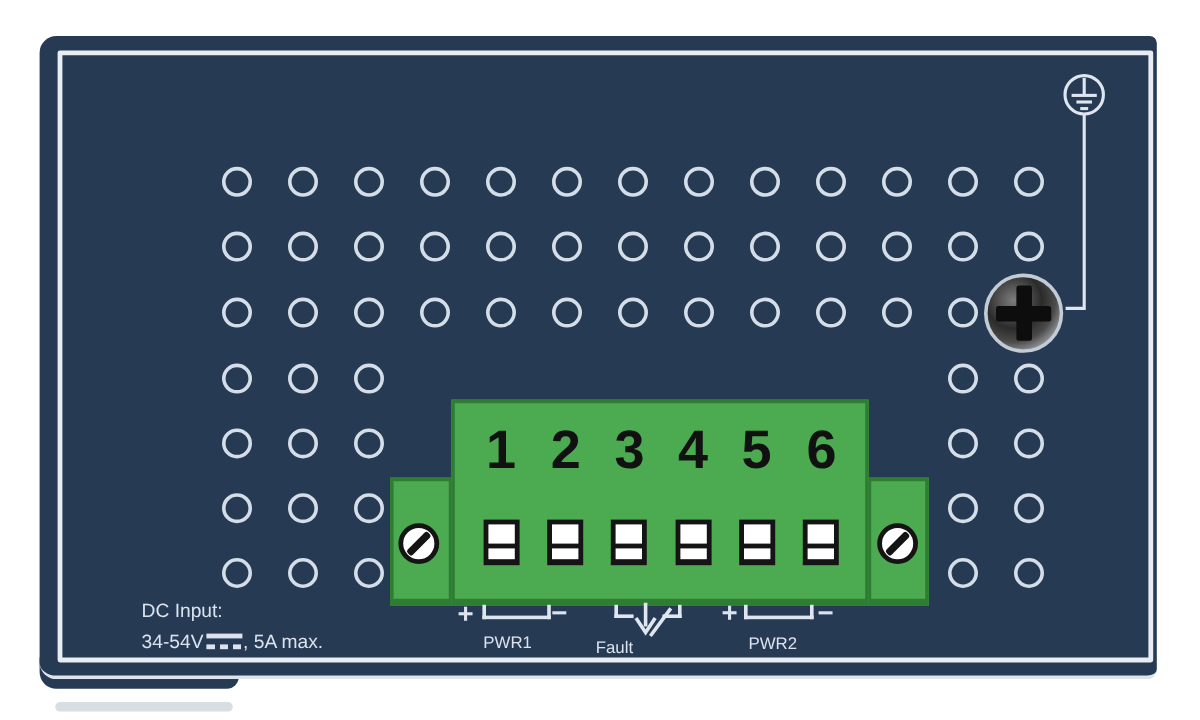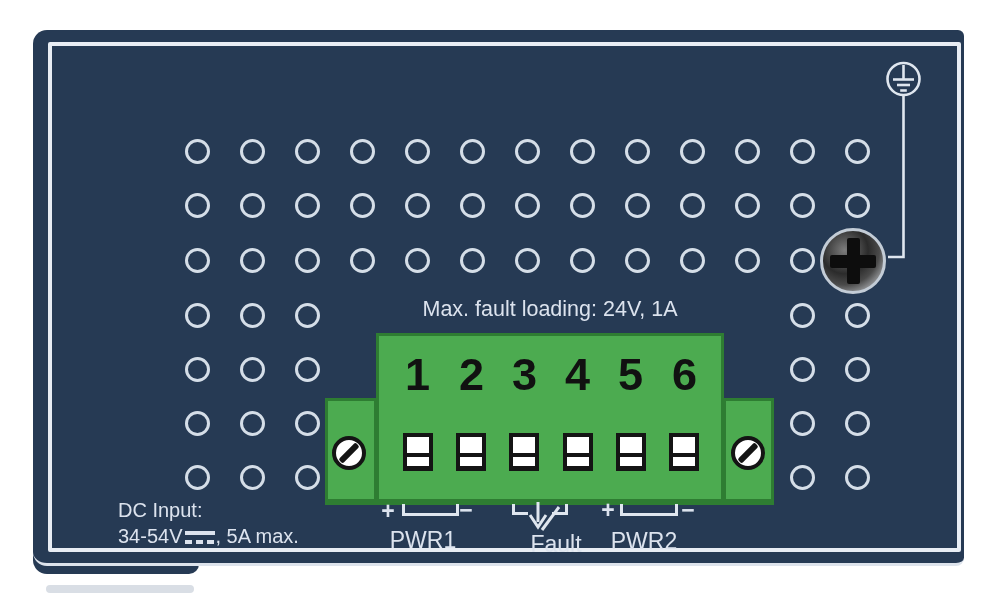--- a/index.html
+++ b/index.html
@@ -47,35 +47,35 @@
   .tnum{position:absolute;top:352px;width:53px;text-align:center;font-size:45px;line-height:46px;
     font-weight:bold;color:#111111;z-index:5;}
   .terminal{position:absolute;top:433px;width:30px;height:38px;background:#141414;
     padding:4px;box-sizing:border-box;z-index:5;}
   .terminal .t-top{height:16px;background:#ffffff;}
   .terminal .t-bot{height:9px;background:#ffffff;margin-top:4px;}
 
   
   .note-max{position:absolute;left:350px;top:297px;width:400px;text-align:center;
     font-size:21.5px;color:#DCE3EE;z-index:5;}
-  .dc-text{position:absolute;left:118px;top:497px;font-size:20px;line-height:26px;
+  .dc-text{position:absolute;left:118px;top:497px;font-size:16px;line-height:26px;
     color:#DCE3EE;z-index:5;white-space:nowrap;}
   .dc-sym{display:inline-block;width:30px;height:13px;vertical-align:-1px;margin:0 1px 0 2px;
     border-top:4px solid #DCE3EE;box-sizing:border-box;
     background-image:repeating-linear-gradient(90deg,#DCE3EE 0 7px,transparent 7px 11px);
     background-position:0 bottom;background-size:100% 4px;background-repeat:no-repeat;}
   .sign{position:absolute;width:18px;text-align:center;font-size:23px;line-height:24px;
     font-weight:bold;color:#DCE3EE;z-index:5;}
   .bracket-u{position:absolute;top:504px;height:12px;border:3px solid #DFE6EF;border-top:none;
     box-sizing:border-box;z-index:5;}
   .bracket-l{position:absolute;top:504px;width:16px;height:11px;box-sizing:border-box;z-index:5;}
   .bracket-l.lft{border-left:3px solid #DFE6EF;border-bottom:3px solid #DFE6EF;}
   .bracket-l.rgt{border-right:3px solid #DFE6EF;border-bottom:3px solid #DFE6EF;}
   .fault-arrow{position:absolute;left:522px;top:502px;z-index:5;}
-  .wire-label{position:absolute;width:80px;text-align:center;font-size:23px;
+  .wire-label{position:absolute;width:80px;text-align:center;font-size:14px;
     color:#DCE3EE;z-index:5;}
 </style>
 </head>
 <body>
 
 <div id="stage">
 
   <div class="panel-foot"></div>
   <div class="panel-shadow"></div>
   <div class="outer-edge"></div>
@@ -90,21 +90,20 @@
       <line x1="20.2" y1="35.5" x2="26.8" y2="35.5"></line>
       <polyline points="23.5,40.5 23.5,202 8,202"></polyline>
     </g>
   </svg>
 
   <div class="screw">
     <div class="bar-h"></div>
     <div class="bar-v"></div>
   </div>
 
-  <div class="note-max">Max. fault loading: 24V, 1A</div>
 
   <div class="twing left"></div>
   <div class="twing right"></div>
   <div class="tblock-main"></div>
 
   <div class="wing-screw" style="left:332px;top:436px;">
     <div class="slash"></div>
   </div>
   <div class="wing-screw" style="left:731px;top:436px;">
     <div class="slash"></div>
@@ -154,21 +153,21 @@
       <polyline points="8,13 16,25 24,13"></polyline>
       <line x1="20" y1="28" x2="37" y2="5"></line>
     </g>
   </svg>
 
   <span class="sign" style="left:599px;top:498px;">+</span>
   <div class="bracket-u" style="left:620px;width:58px;"></div>
   <span class="sign" style="left:679px;top:498px;">−</span>
 
   <div class="wire-label" style="left:383px;top:527px;">PWR1</div>
-  <div class="wire-label" style="left:516px;top:531px;">Fault</div>
+  <div class="wire-label" style="left:472px;top:531px;">Fault</div>
   <div class="wire-label" style="left:604px;top:528px;">PWR2</div>
 
   <div class="dc-text">
     <div>DC Input:</div>
     <div><span>34-54V</span><span class="dc-sym"></span><span>, 5A max.</span></div>
   </div>
 
 <div class="hole" style="left: 184.5px; top: 138.5px;"></div>
     <div class="hole" style="left: 239.5px; top: 138.5px;"></div>
     <div class="hole" style="left: 294.5px; top: 138.5px;"></div>

